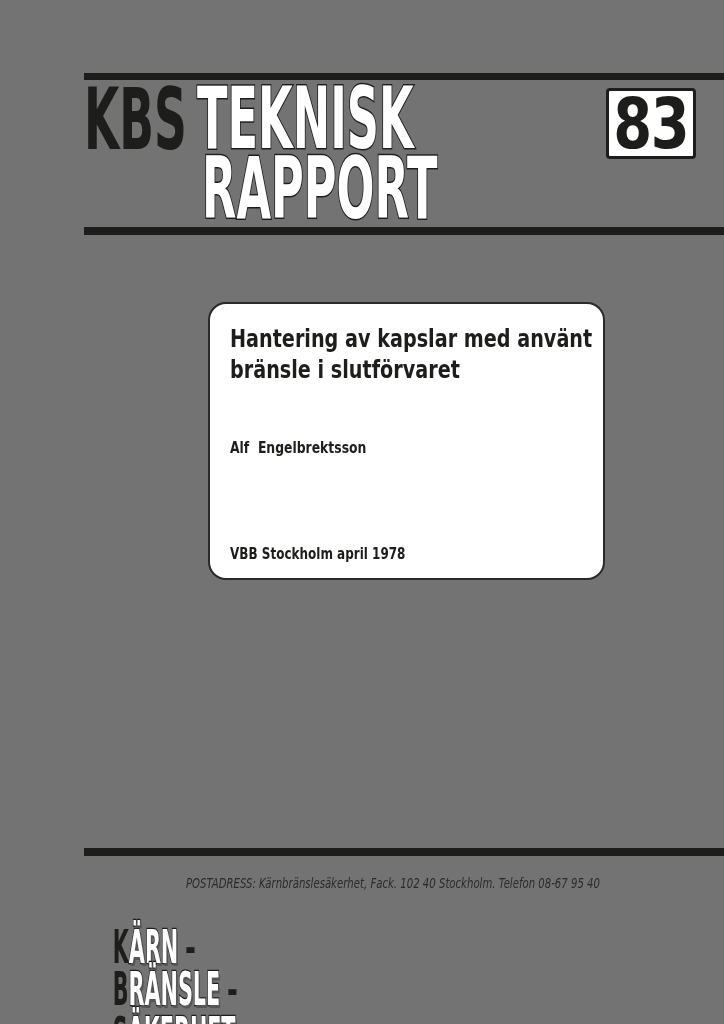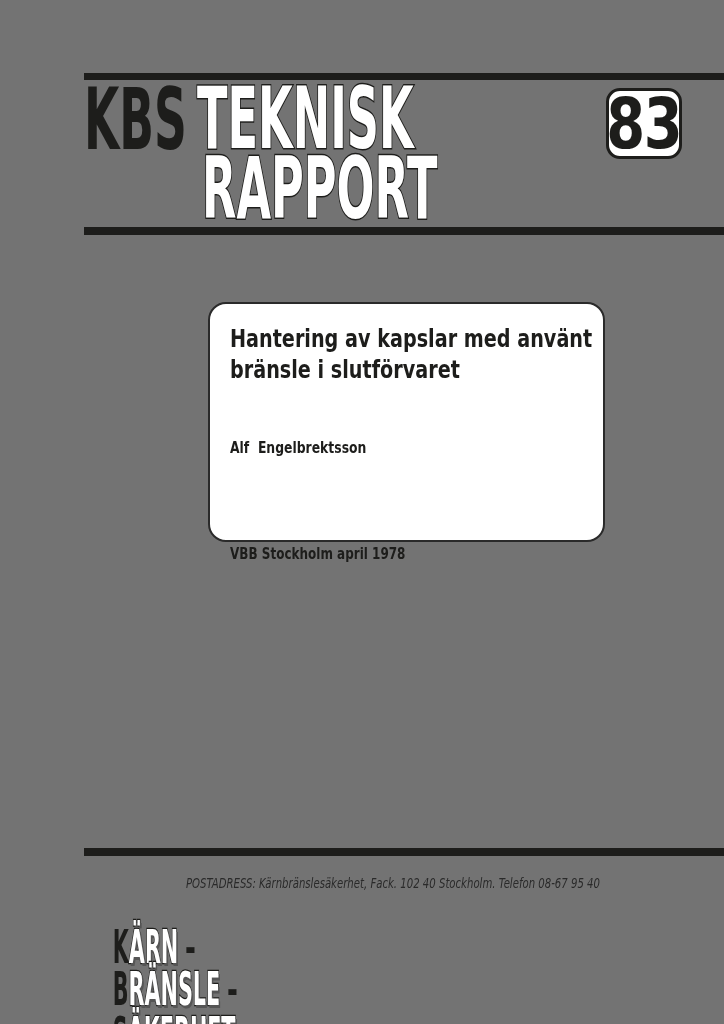--- a/index.html
+++ b/index.html
@@ -21,32 +21,32 @@
     transform:scaleX(0.53);transform-origin:left top;white-space:nowrap;
   }
   .outline-word{
     position:absolute;font-size:86px;font-weight:bold;line-height:1;
     color:#ffffff;-webkit-text-stroke:3px #1d1d1b;paint-order:stroke fill;
     transform:scaleX(0.52);transform-origin:left top;white-space:nowrap;
   }
   .teknisk{left:197px;top:75px;}
   .rapport{left:202px;top:145px;}
   .number-box{
-    position:absolute;left:606px;top:88px;width:76px;height:71px;
-    border:3px solid #1d1d1b;border-radius:14px;box-sizing:border-box;
+    position:absolute;left:606px;top:88px;width:90px;height:71px;
+    border:3px solid #1d1d1b;border-radius:4px;box-sizing:border-box;
     display:flex;align-items:center;justify-content:center;background:#fff;
   }
   .number{
     font-size:70px;font-weight:bold;line-height:1;letter-spacing:-2px;
     transform:scaleX(0.8);color:#1d1d1b;
   }
 
   
   .title-box{
-    position:absolute;left:208px;top:302px;width:397px;height:240px;
+    position:absolute;left:208px;top:302px;width:397px;height:278px;
     border:2px solid #2a2a2a;border-radius:18px;box-sizing:border-box;background:#fff;
   }
   .doc-title{
     position:absolute;left:20px;top:20px;font-size:24px;font-weight:bold;
     line-height:31px;color:#1d1d1b;transform:scaleX(0.8);transform-origin:left top;
     white-space:nowrap;
   }
   .author{
     position:absolute;left:20px;top:137px;font-size:15.5px;font-weight:bold;
     line-height:1;transform:scaleX(0.8);transform-origin:left top;white-space:pre;

